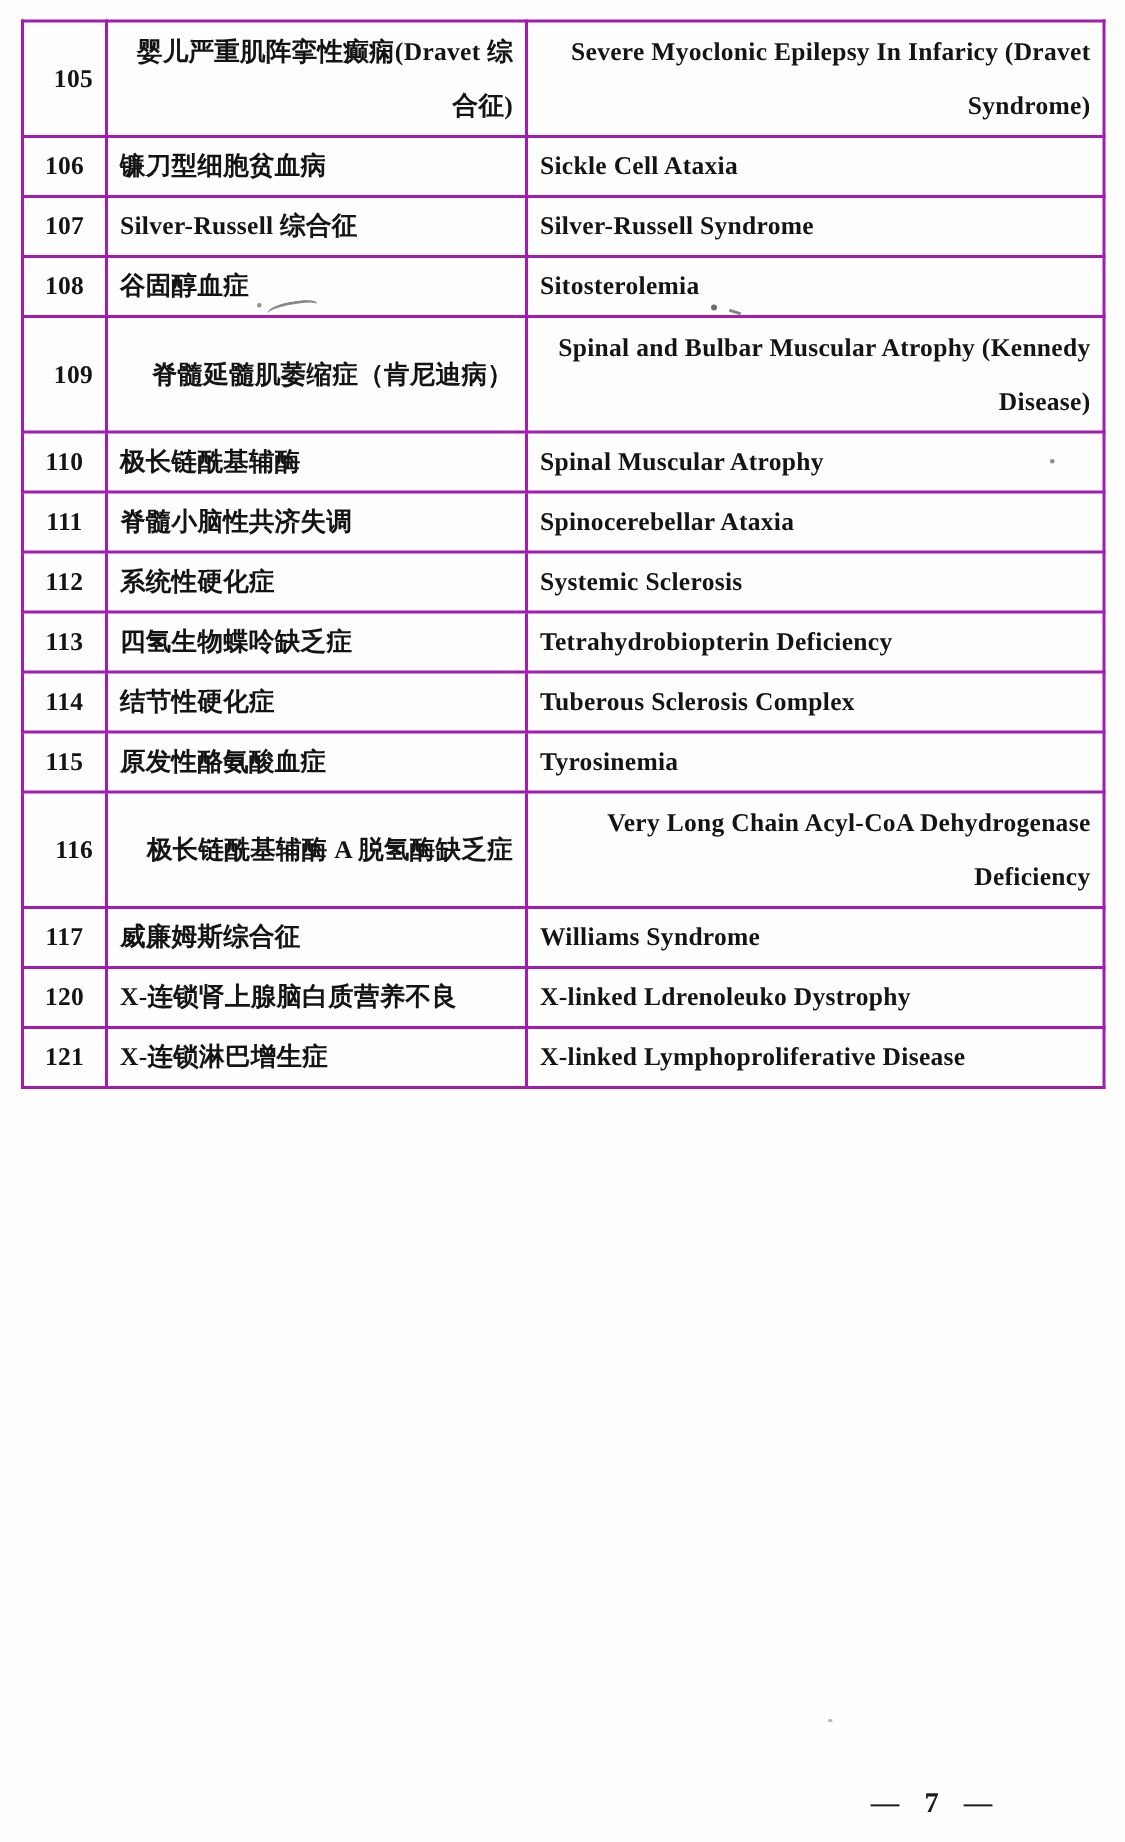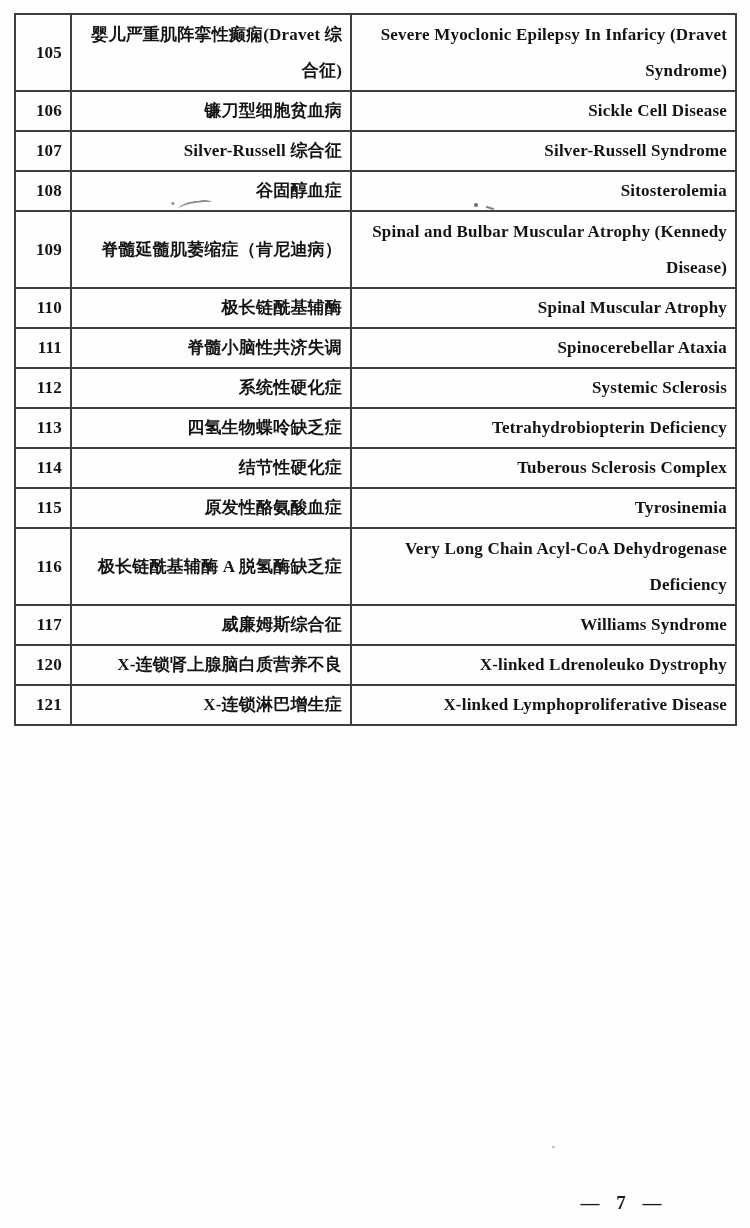--- a/index.html
+++ b/index.html
@@ -20,32 +20,32 @@
   table.disease-table {
     position: absolute;
     left: 14px;
     top: 13px;
     width: 721px;
     border-collapse: collapse;
     table-layout: fixed;
     color: #141414;
   }
   table.disease-table td {
-    border: 2px solid #404040;
+    border: 2px solid #a21caf;
     vertical-align: middle;
     font-size: 17px;
     font-weight: bold;
     line-height: 36px;
     padding: 1px 8px 1px 8px;
     letter-spacing: 0.2px;
   }
   col.c-no { width: 56px; }
   col.c-cn { width: 280px; }
   col.c-en { width: 385px; }
-  tr.single td { height: 34px; text-align: right; }
+  tr.single td { height: 34px; }
   tr.tall td { height: 73px; text-align: right; }
   td.col-no {
     text-align: center;
     padding: 1px 2px;
     font-family: "Liberation Serif", "DejaVu Serif", serif;
   }
   td.col-cn {
     text-align: justify;
     padding-left: 12px;
     padding-right: 10px;
@@ -125,21 +125,21 @@
     <tbody id="table-body">
   <tr class="tall">
     <td class="col-no">105</td>
     <td class="col-cn">婴儿严重肌阵挛性癫痫(Dravet 综合征)</td>
     <td class="col-en">Severe Myoclonic Epilepsy In Infaricy (Dravet Syndrome)</td>
   </tr>
 
   <tr class="single">
     <td class="col-no">106</td>
     <td class="col-cn">镰刀型细胞贫血病</td>
-    <td class="col-en">Sickle Cell Disease</td>
+    <td class="col-en">Sickle Cell Ataxia</td>
   </tr>
 
   <tr class="single">
     <td class="col-no">107</td>
     <td class="col-cn">Silver-Russell 综合征</td>
     <td class="col-en">Silver-Russell Syndrome</td>
   </tr>
 
   <tr class="single">
     <td class="col-no">108</td>

